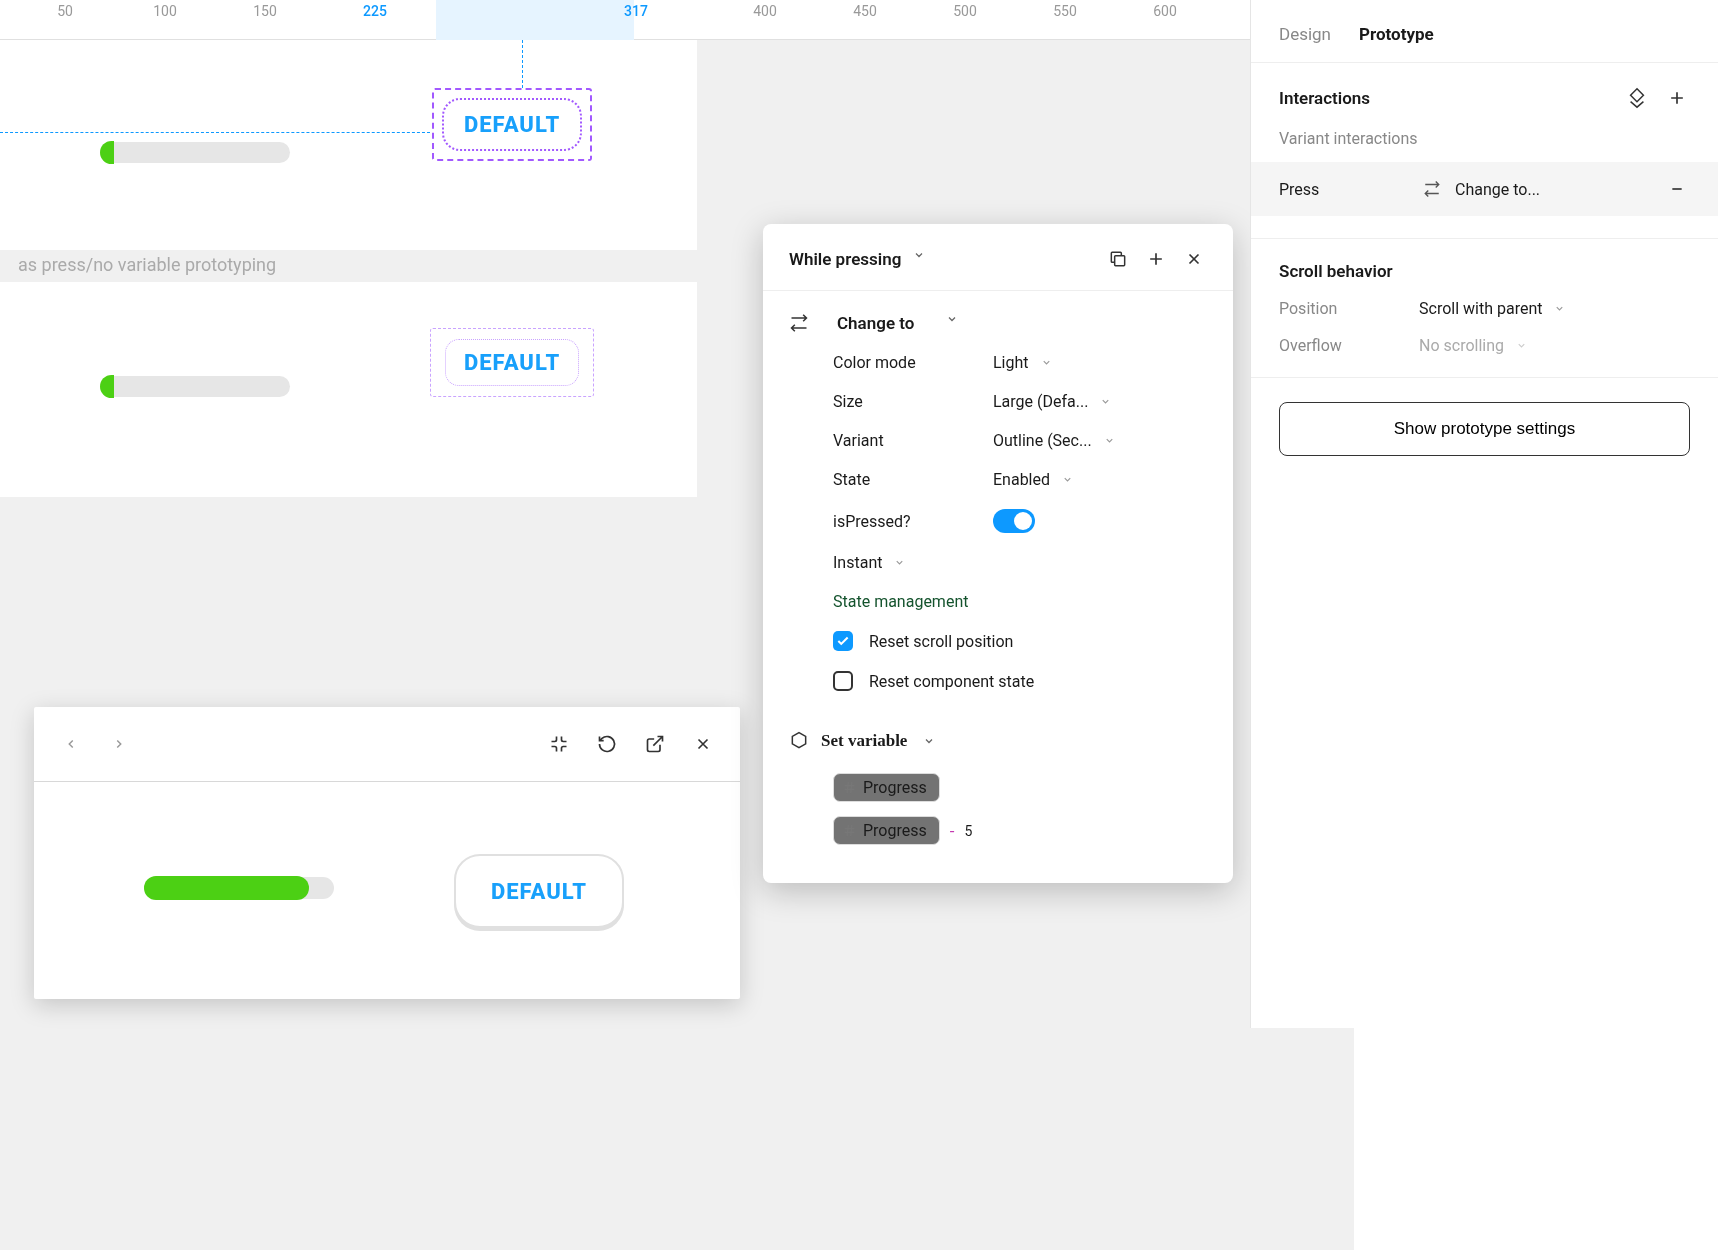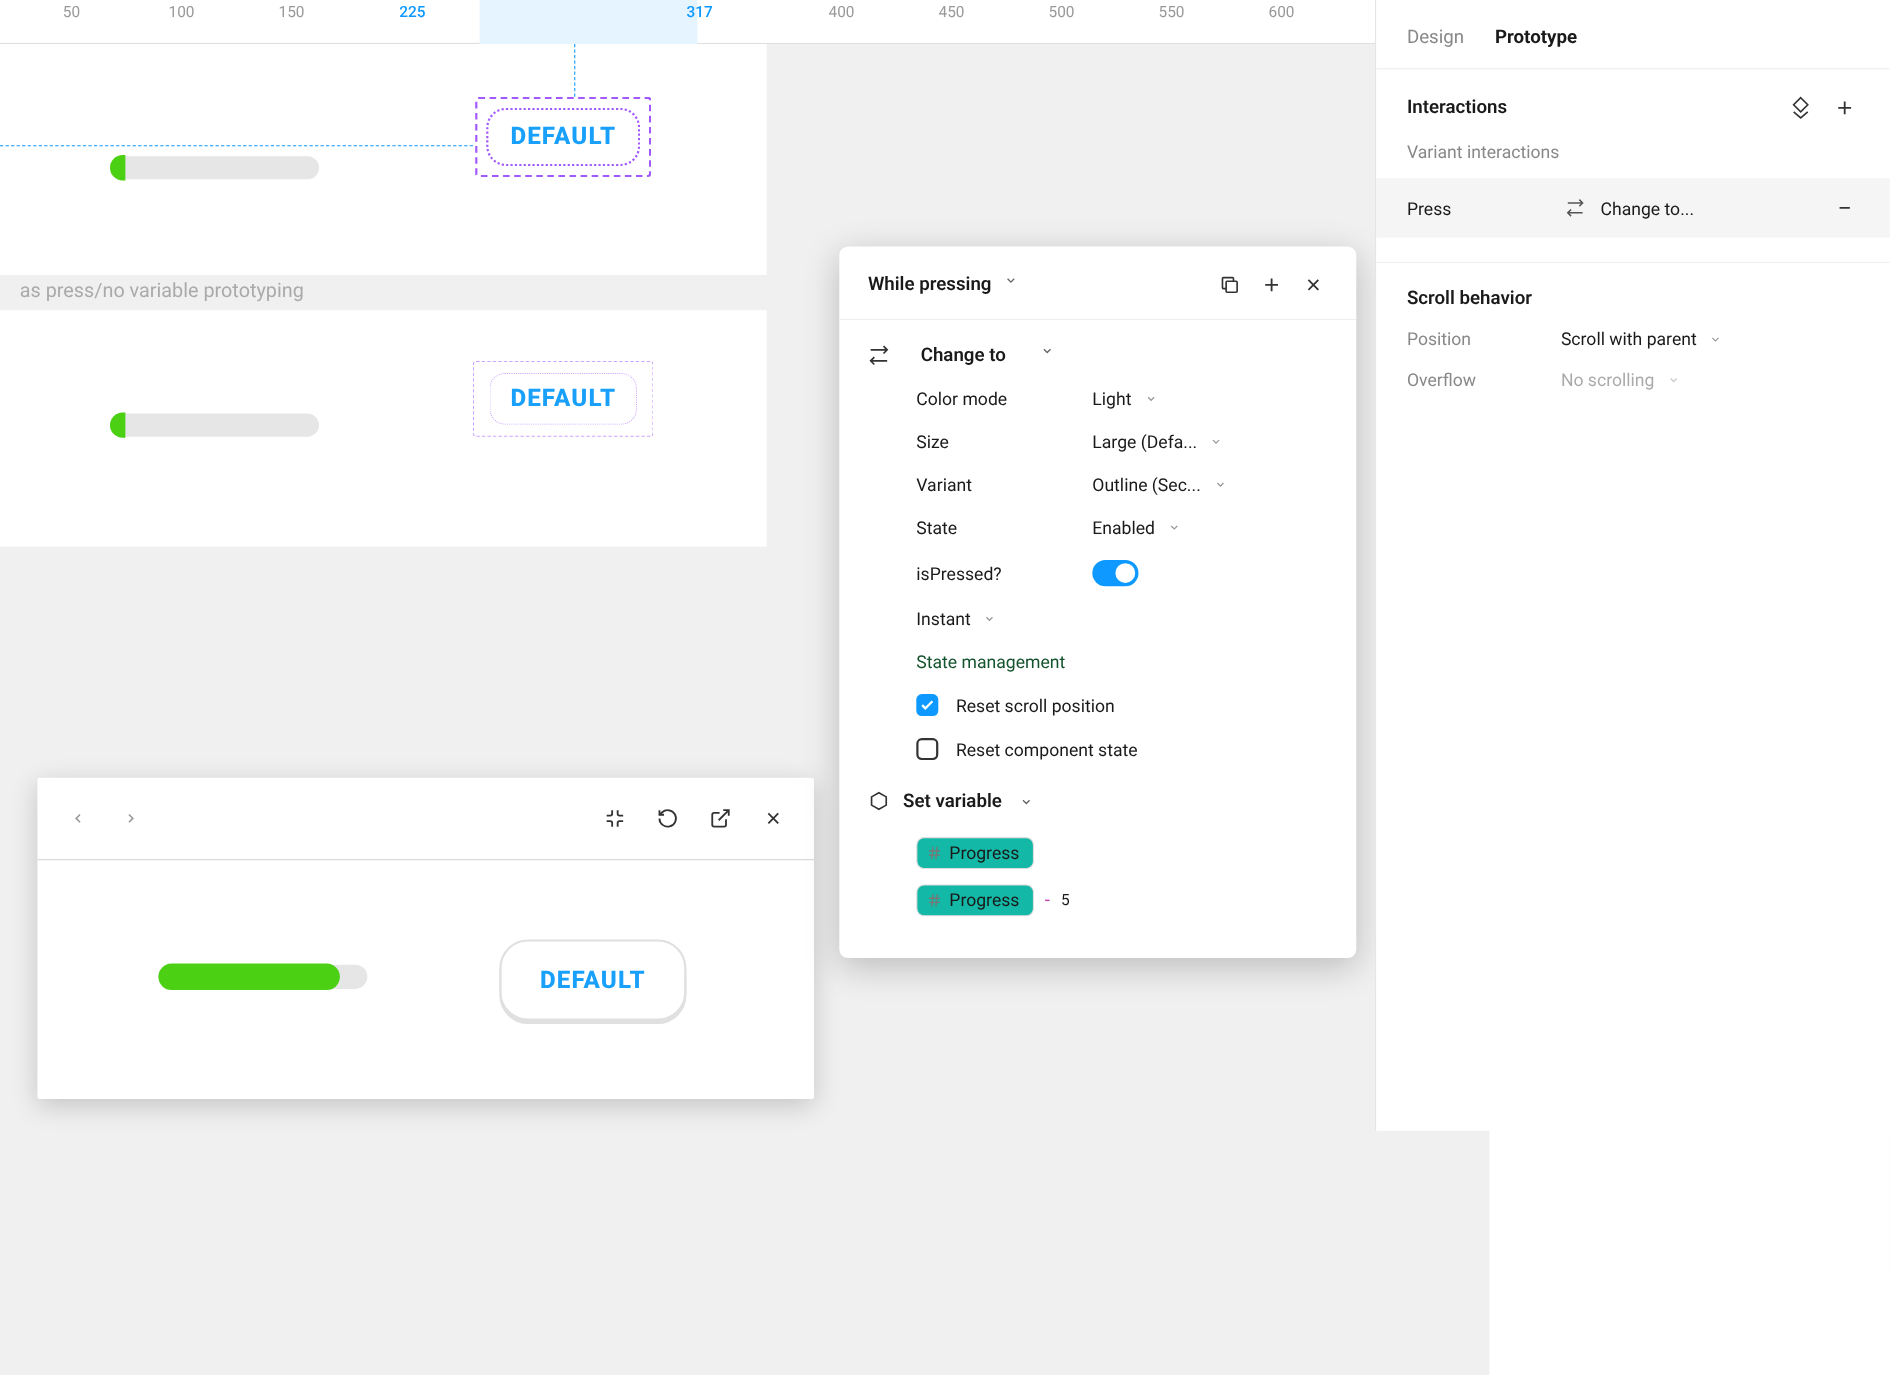--- a/index.html
+++ b/index.html
@@ -223,32 +223,33 @@
     gap: 16px;
     padding-left: 44px;
     margin-bottom: 20px;
     font-size: 16px;
   }
   .ip-var-row {
     display: flex;
     align-items: center;
     gap: 12px;
     padding-left: 0;
-    margin-top: 28px;
+    margin-top: 40px;
     margin-bottom: 22px;
+    font-family: Liberation Serif, serif;
   }
   .var-chip {
     display: inline-flex;
     align-items: center;
     gap: 6px;
     border: 1.5px solid #ddd;
     border-radius: 7px;
     padding: 4px 12px 4px 8px;
     font-size: 16px;
-    background: #14b8a6;
+    background: #737373;
     margin-left: 44px;
   }
   .var-chip-row {
     display: flex;
     align-items: center;
     gap: 10px;
     margin-bottom: 14px;
   }
   .var-minus { color: #c43ab0; font-size: 17px; }
 
@@ -620,13 +621,16 @@
       <span class="rp-prop-label">Overflow</span>
       <span class="rp-prop-value muted">
         <span>No scrolling</span>
         <svg class="chev" width="11" height="11" viewBox="0 0 24 24" fill="none" stroke="#ccc" stroke-width="2.5">
             <path d="M6 9l6 6 6-6"></path>
           </svg>
       </span>
     </div>
   </div>
 
+  <div style="border-top:1px solid #eee;">
+    <button class="rp-button">Show prototype settings</button>
+  </div>
 </div>
 
 </body></html>

